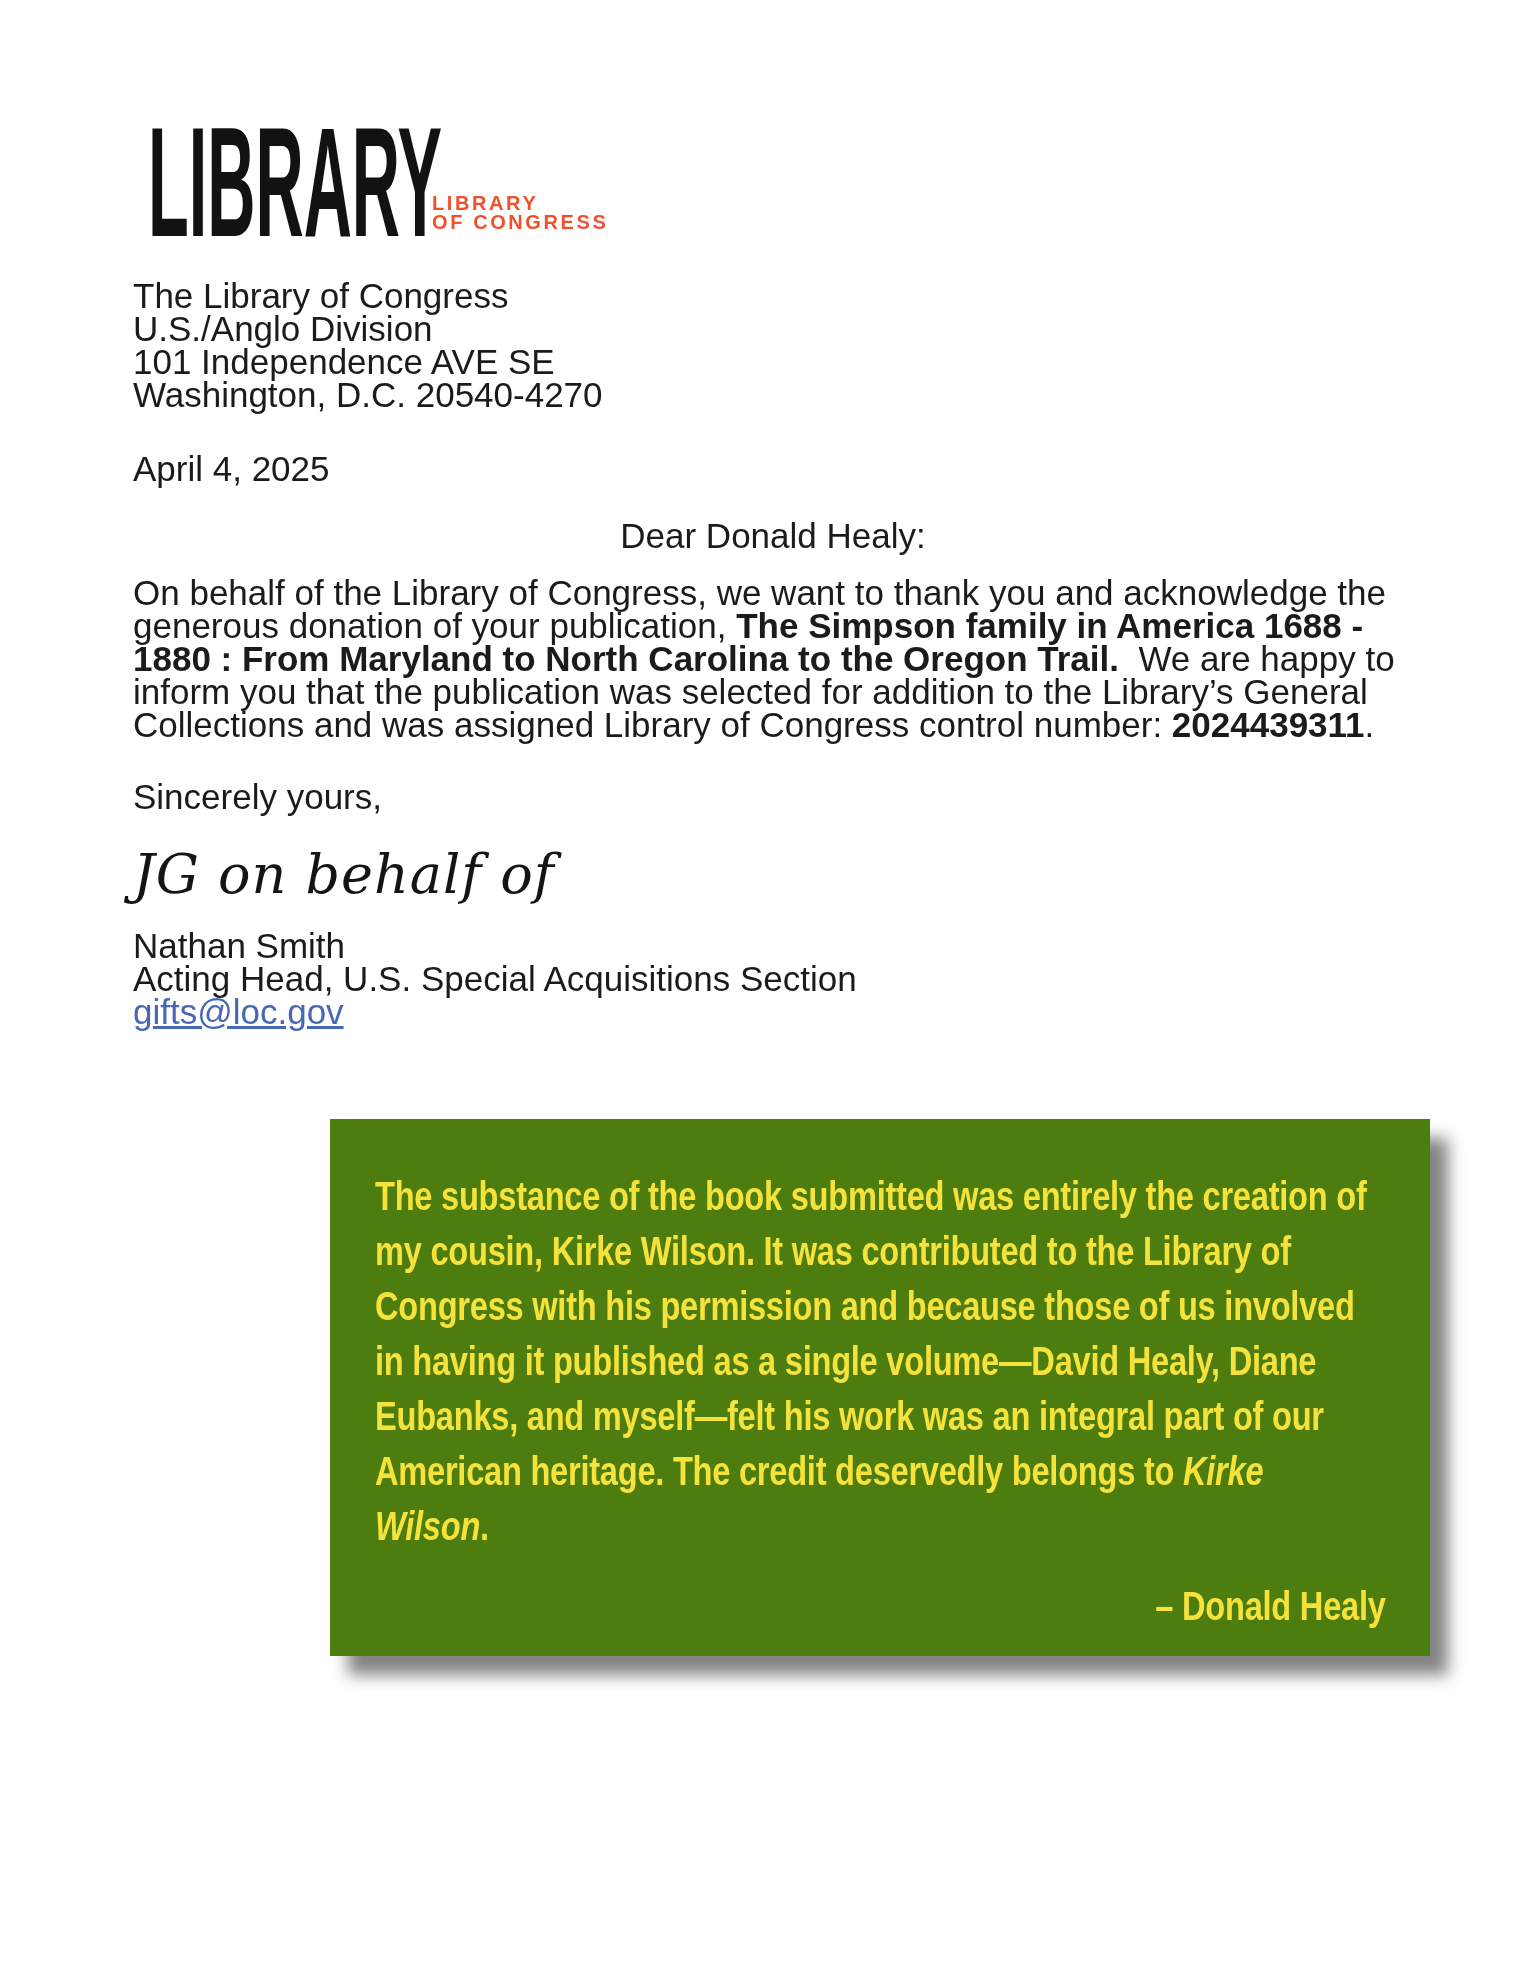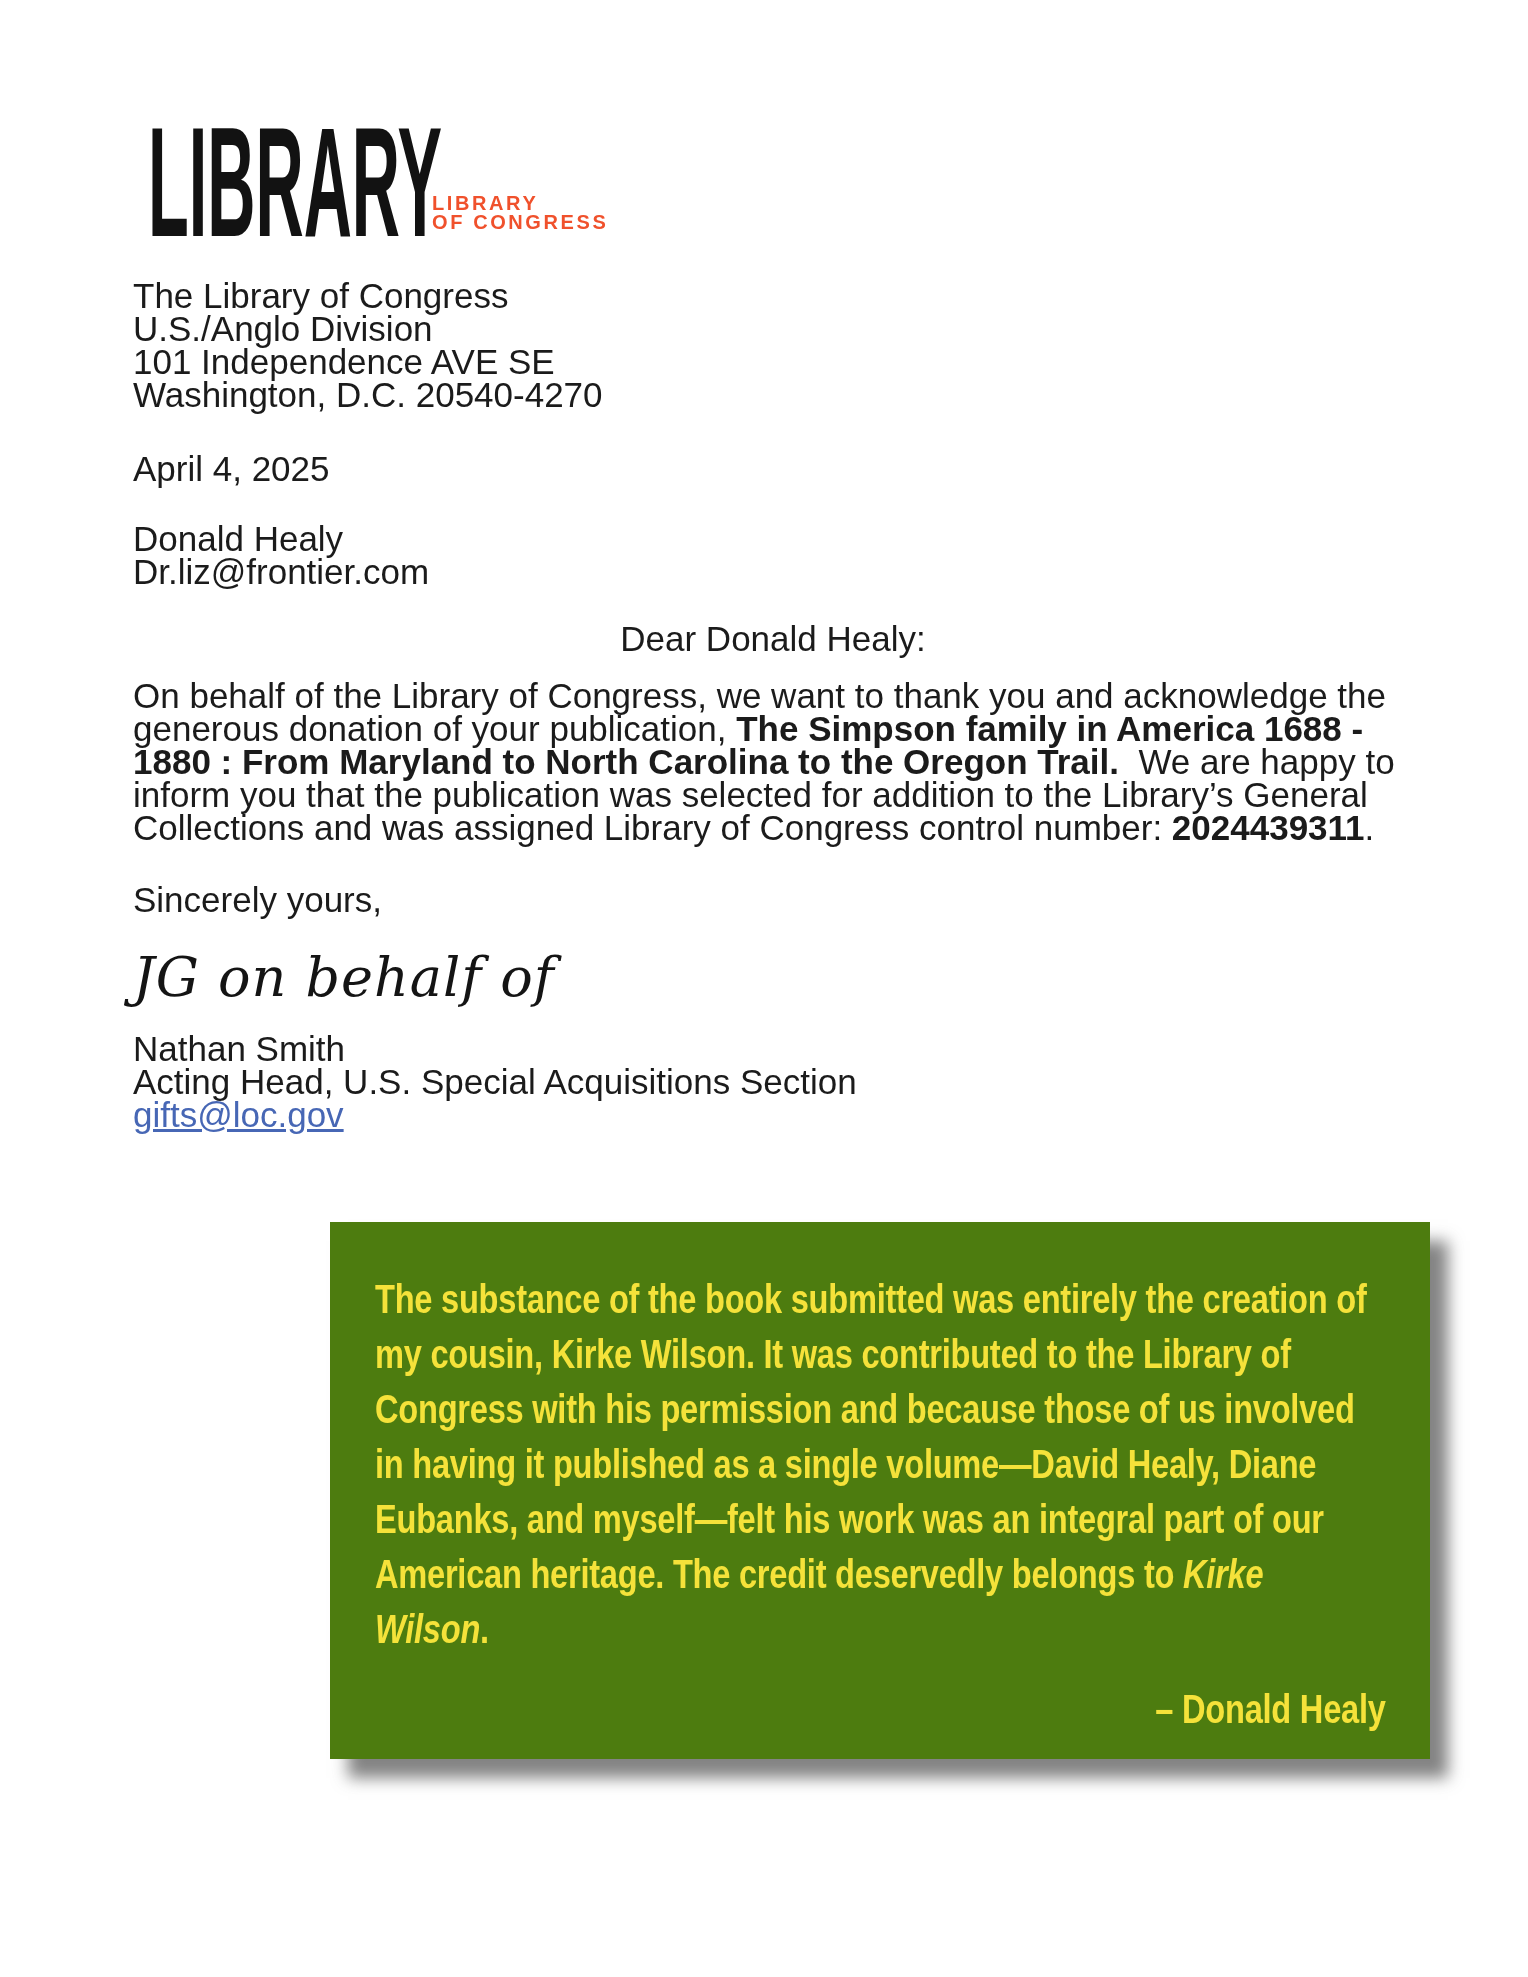--- a/index.html
+++ b/index.html
@@ -103,24 +103,20 @@
 
     <div class="sender txt">
       <div>The Library of Congress</div>
       <div>U.S./Anglo Division</div>
       <div>101 Independence AVE SE</div>
       <div>Washington, D.C. 20540-4270</div>
     </div>
 
     <div class="date-line txt">April 4, 2025</div>
 
-    <div class="recipient txt">
-      <div>Donald Healy</div>
-      <div>Dr.liz@frontier.com</div>
-    </div>
 
     <div class="salutation txt">Dear Donald Healy:</div>
 
     <div class="para txt pre"><span>On behalf of the Library of Congress, we want to thank you and acknowledge the generous donation of your publication, </span><strong>The Simpson family in America 1688 - 1880 : From Maryland to North Carolina to the Oregon Trail.</strong><span>  We are happy to inform you that the publication was selected for addition to the Library’s General Collections and was assigned Library of Congress control number: </span><strong>2024439311</strong><span>.</span></div>
 
 
     <div class="closing txt">Sincerely yours,</div>
 
     <div class="signature-script">JG on behalf of</div>
 

